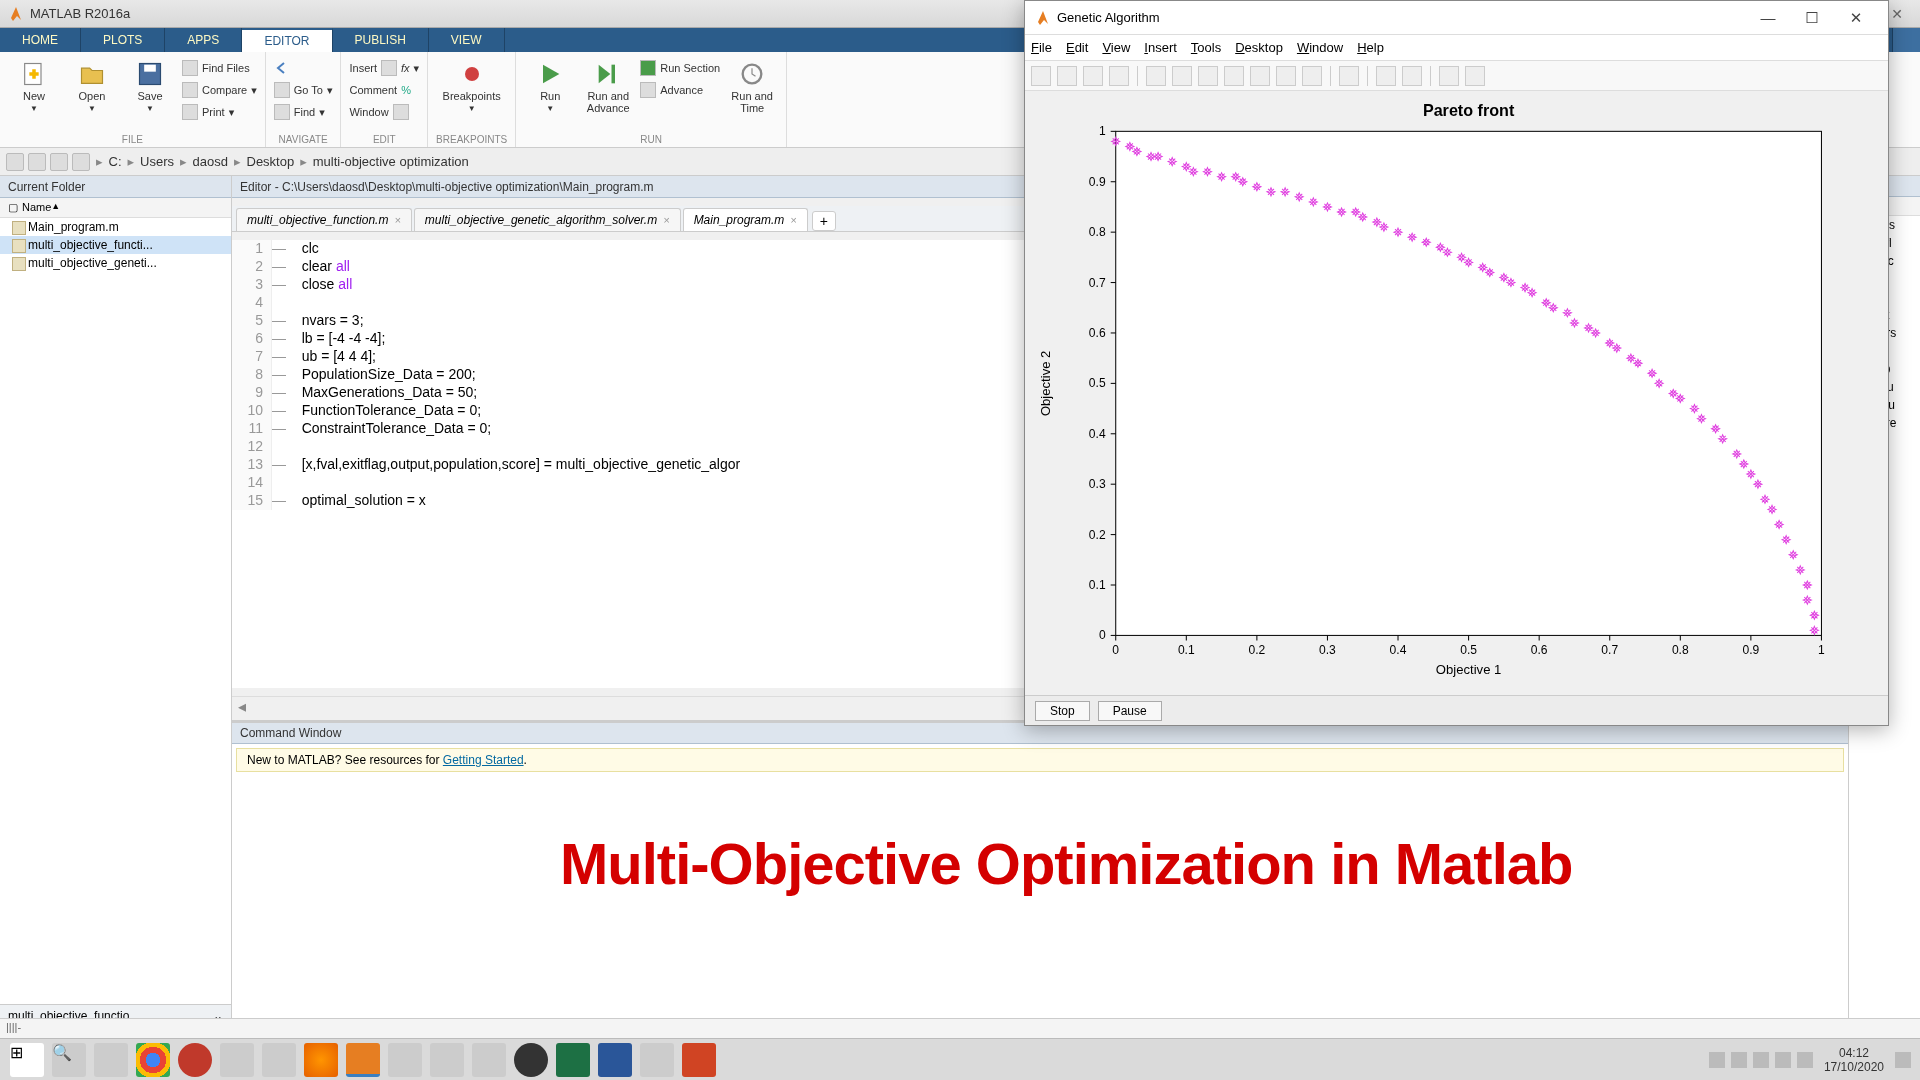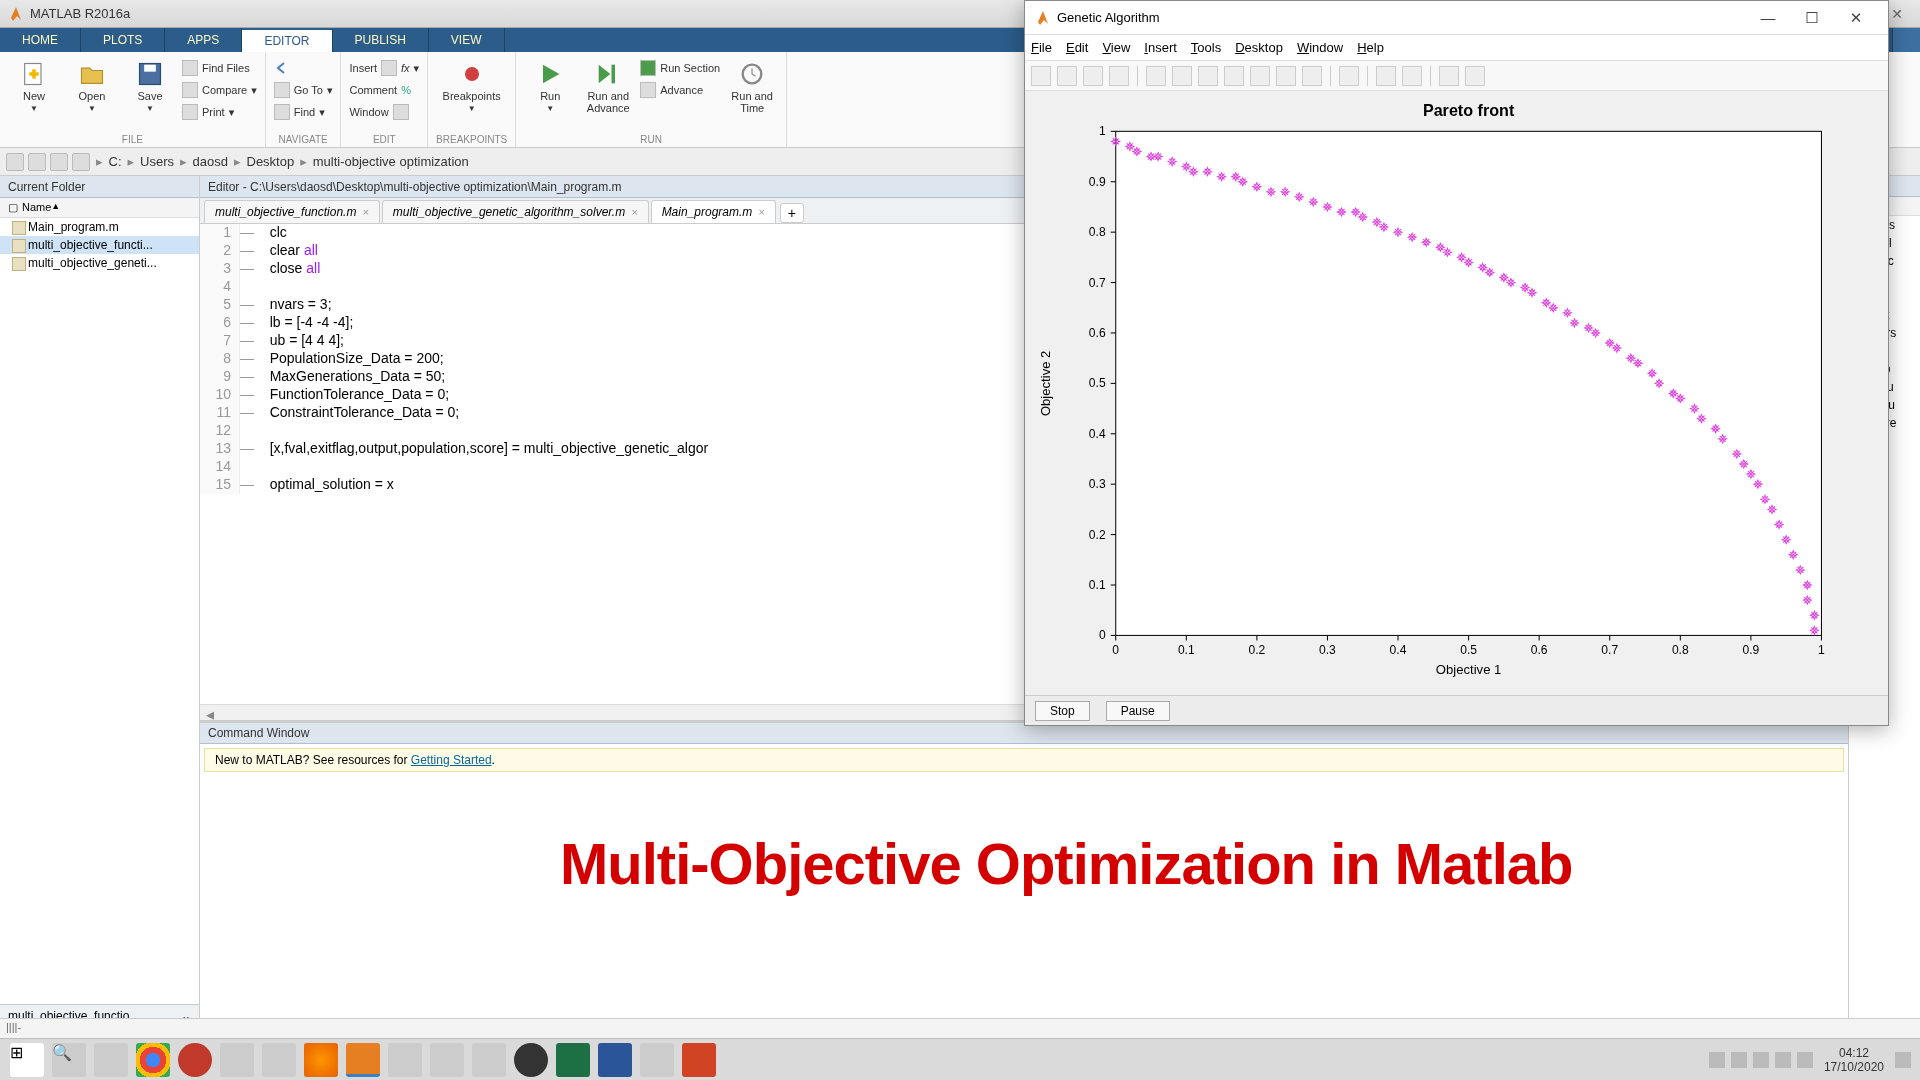--- a/index.html
+++ b/index.html
@@ -33,32 +33,32 @@
 .addressbar { height: 28px; background: #eee; border-bottom: 1px solid #ccc; display: flex; align-items: center; padding: 0 6px; gap: 4px; font-size: 13px; }
 .addressbar .navic { width: 18px; height: 18px; background: #ddd; border: 1px solid #bbb; border-radius: 2px; }
 .crumb { color: #333; }
 .sep { color: #888; margin: 0 2px; }
 
 
 .main { position: absolute; top: 176px; left: 0; right: 0; bottom: 30px; display: flex; }
 .panel-hdr { background: #dde5ee; border-bottom: 1px solid #b0c0d0; font-size: 12px; padding: 3px 8px; color: #333; display: flex; align-items: center; }
 
 
-.curfolder { width: 200px; border-right: 1px solid #ccc; display: flex; flex-direction: column; background: #fff; }
+.curfolder { width: 232px; border-right: 1px solid #ccc; display: flex; flex-direction: column; background: #fff; }
 .cf-header { height: 22px; }
 .cf-cols { font-size: 11px; background: #f4f4f4; border-bottom: 1px solid #ddd; padding: 3px 8px; display: flex; }
 .cf-list { flex: 1; font-size: 12px; overflow: hidden; }
 .cf-item { padding: 2px 6px 2px 28px; white-space: nowrap; overflow: hidden; text-overflow: ellipsis; position: relative; }
 .cf-item::before { content: ""; position: absolute; left: 12px; top: 3px; width: 12px; height: 12px; background: #e8e0c0; border: 1px solid #c0b080; }
 .cf-item.sel { background: #cfe3f7; }
 .cf-bottom { border-top: 1px solid #ccc; font-size: 12px; }
 .cf-bottom .row { padding: 4px 8px; white-space: nowrap; overflow: hidden; text-overflow: ellipsis; }
 
 
-.editorwrap { flex: 1; display: flex; flex-direction: column; min-width: 0; }
+.editorwrap { flex: 1; display: flex; flex-direction: column; min-width: 0; gap: 8px; }
 .ed-title { height: 22px; font-size: 12px; }
 .ed-tabs { height: 26px; background: #eef1f4; border-bottom: 1px solid #ccc; display: flex; align-items: flex-end; padding-left: 4px; }
 .ed-tab { border: 1px solid #ccc; border-bottom: none; background: #f6f6f6; font-size: 12px; padding: 4px 10px; margin-right: 2px; border-radius: 3px 3px 0 0; display: flex; align-items: center; gap: 6px; font-style: italic; }
 .ed-tab.active { background: #fff; }
 .ed-tab .x { color: #999; font-size: 11px; }
 .ed-newtab { width: 24px; text-align: center; border: 1px solid #ccc; background: #fff; font-size: 14px; line-height: 18px; border-radius: 3px; margin-left: 2px; }
 .code { flex: 1; background: #fff; font-family: Consolas, monospace; font-size: 14px; overflow: hidden; position: relative; }
 .codeline { display: flex; height: 18px; }
 .gutter { width: 40px; text-align: right; color: #999; padding-right: 8px; background: #fafafa; border-right: 1px solid #eee; }
 .dash { width: 14px; color: #999; text-align: center; }
@@ -84,21 +84,21 @@
 .figwin { position: absolute; left: 1024px; top: 0; width: 865px; height: 726px; background: #f4f4f4; border: 1px solid #888; box-shadow: 0 4px 20px rgba(0,0,0,0.3); z-index: 50; display: flex; flex-direction: column; }
 .fig-title { height: 34px; background: #fff; display: flex; align-items: center; padding: 0 10px; font-size: 13px; border-bottom: 1px solid #ddd; }
 .fig-title .spacer { flex: 1; }
 .fig-title .wb { width: 44px; text-align: center; font-size: 15px; color: #444; }
 .fig-menu { height: 26px; background: #fff; border-bottom: 1px solid #ddd; display: flex; align-items: center; padding: 0 6px; font-size: 13px; gap: 14px; }
 .fig-menu span u { text-decoration: underline; }
 .fig-tools { height: 30px; background: #f8f8f8; border-bottom: 1px solid #ddd; display: flex; align-items: center; padding: 0 6px; gap: 6px; }
 .fig-tools .tb { width: 20px; height: 20px; background: #eee; border: 1px solid #ccc; }
 .fig-tools .tsep { width: 1px; height: 20px; background: #ccc; margin: 0 2px; }
 .fig-plot { flex: 1; background: #f0f0f0; position: relative; }
-.fig-btns { height: 30px; background: #ececec; border-top: 1px solid #ccc; display: flex; align-items: center; padding: 0 10px; gap: 16px; }
+.fig-btns { height: 30px; background: #ececec; border-top: 1px solid #ccc; display: flex; align-items: center; padding: 0 10px; gap: 8px; }
 .fig-btns button { font-size: 12px; padding: 2px 14px; background: #f8f8f8; border: 1px solid #aaa; }
 
 .plot-svg { position: absolute; inset: 0; }
 
 
 .overlay-text { position: absolute; left: 560px; top: 830px; font-size: 58px; font-weight: 700; color: #d40000; z-index: 100; white-space: nowrap; letter-spacing: -1px; }
 
 
 .taskbar { position: absolute; left: 0; right: 0; bottom: 0; height: 42px; background: #dadada; border-top: 1px solid #bbb; display: flex; align-items: center; padding: 0 6px; }
 .taskbar .tic { width: 34px; height: 34px; margin: 0 4px; background: #ccc; border-radius: 3px; }

